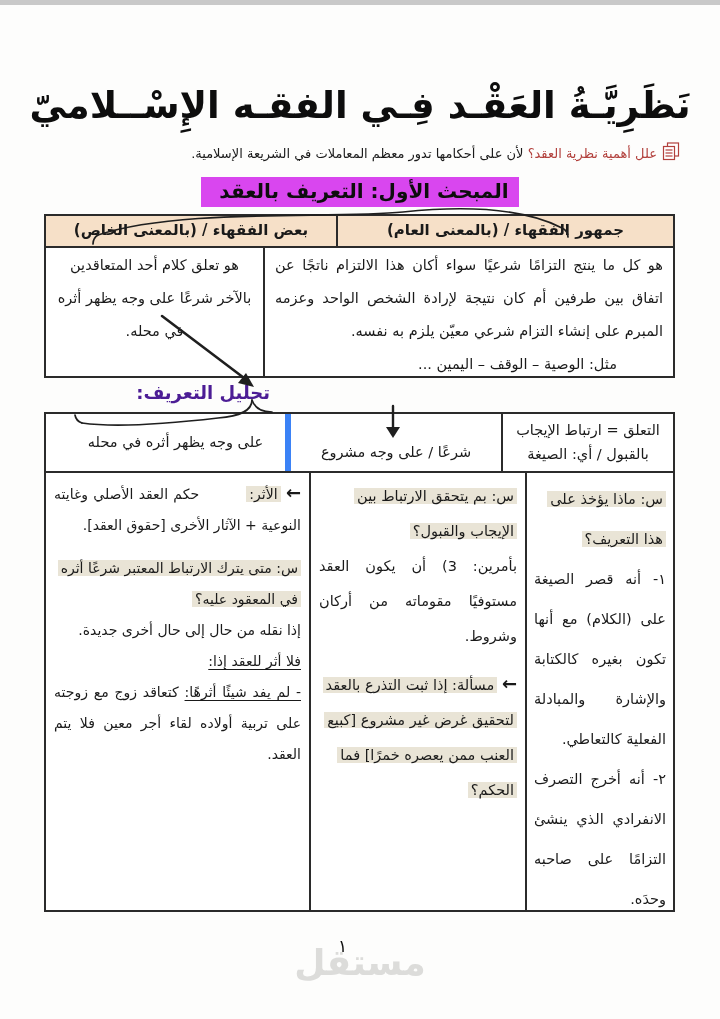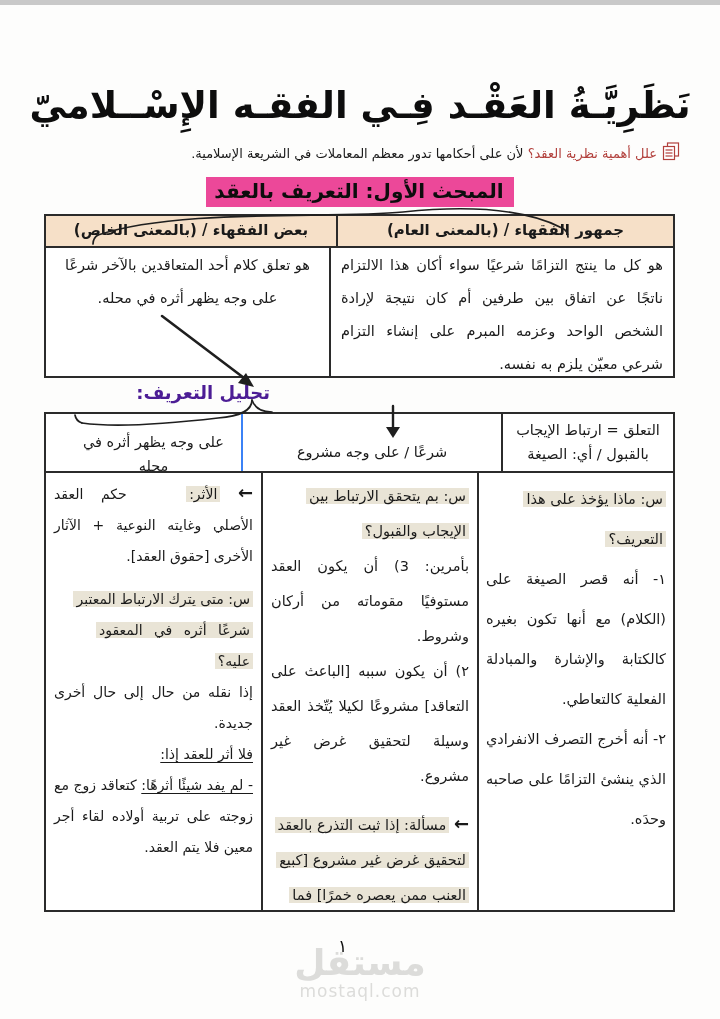--- a/index.html
+++ b/index.html
@@ -18,38 +18,38 @@
   .redline{
     position:absolute;top:142px;right:40px;direction:rtl;white-space:nowrap;
     font-size:13px;color:#1a1a1a;
   }
   .redline .icon{display:inline-block;vertical-align:-3px;margin-left:5px;}
   .redline .red{color:#b2403c;}
   .section{
     position:absolute;top:177px;left:0;width:720px;text-align:center;direction:rtl;
   }
   .section span{
-    display:inline-block;background:#ec4899;padding:2px 10px 4px 8px;
+    display:inline-block;background:#d946ef;padding:2px 10px 4px 18px;
     font-size:20px;font-weight:bold;color:#0d0d0d;
   }
   
   .t1{
     position:absolute;left:44px;top:214px;width:631px;height:164px;
     border:2px solid #2b2b2b;direction:rtl;display:flex;flex-direction:column;
     box-sizing:border-box;background:#fff;
   }
   .t1-head{display:flex;height:30px;background:#f6e0c8;border-bottom:2px solid #2b2b2b;flex:none;}
   .t1-head div{
     font-weight:bold;font-size:15px;line-height:28px;text-align:center;
     box-sizing:border-box;overflow:hidden;
   }
   .t1-head .c-r{width:337px;border-left:2px solid #2b2b2b;}
   .t1-head .c-l{flex:1;}
   .t1-body{display:flex;flex:1;overflow:hidden;}
-  .t1-body .c-r{width:344px;border-left:2px solid #2b2b2b;box-sizing:border-box;padding:1px 10px 0 10px;}
+  .t1-body .c-r{width:410px;border-left:2px solid #2b2b2b;box-sizing:border-box;padding:1px 10px 0 10px;}
   .t1-body .c-l{flex:1;box-sizing:border-box;padding:1px 8px 0 8px;text-align:center;}
   .t1-body p{margin:0;font-size:14.5px;line-height:33px;}
   .t1-body .just{text-align:justify;text-align-last:right;}
   .t1-body .example{text-align:right;padding-right:46px;}
   
   .analysis{
     position:absolute;top:382px;right:450px;direction:rtl;white-space:nowrap;
     font-size:18px;font-weight:bold;color:#4c1d95;
   }
   
@@ -57,24 +57,24 @@
     position:absolute;left:44px;top:412px;width:631px;height:500px;
     border:2px solid #2b2b2b;direction:rtl;display:flex;flex-direction:column;
     box-sizing:border-box;background:#fff;
   }
   .t2-head{display:flex;height:57px;border-bottom:2px solid #2b2b2b;flex:none;padding-left:20px;}
   .t2-head div{
     font-size:14.5px;line-height:24px;text-align:center;box-sizing:border-box;
     padding-top:4px;overflow:hidden;
   }
   .t2-head .c-r{width:172px;border-left:2px solid #2b2b2b;padding:4px 6px 0 6px;}
-  .t2-head .c-m{width:260px;border-left:2px solid #3b82f6;padding-top:26px;}
+  .t2-head .c-m{width:216px;border-left:6px solid #3b82f6;padding-top:26px;}
   .t2-head .c-l{flex:1;padding-top:16px;}
   .t2-body{display:flex;flex:1;overflow:hidden;}
-  .t2-body .c-r{width:196px;border-left:2px solid #2b2b2b;box-sizing:border-box;padding:6px 7px 0 7px;}
+  .t2-body .c-r{width:148px;border-left:2px solid #2b2b2b;box-sizing:border-box;padding:6px 7px 0 7px;}
   .t2-body .c-m{width:216px;border-left:2px solid #2b2b2b;box-sizing:border-box;padding:6px 8px 0 8px;}
   .t2-body .c-l{flex:1;box-sizing:border-box;padding:4px 8px 0 8px;}
   .t2-body p{margin:0;text-align:justify;text-align-last:right;}
   .t2-body .c-r p{font-size:14.5px;line-height:40px;}
   .t2-body .c-m p{font-size:14.5px;line-height:35px;}
   .t2-body .c-l p{font-size:14px;line-height:31px;}
   .gap{height:12px;}
   .hl{background:#e9e4d6;padding:0 3px;-webkit-box-decoration-break:clone;box-decoration-break:clone;margin-left:42px;}
   .ul{text-decoration:underline;text-underline-offset:3px;}
   .arr{font-weight:bold;font-size:18px;}
@@ -139,41 +139,39 @@
 
     <div class="c-r">
       <p><span class="hl">س: ماذا يؤخذ على هذا التعريف؟</span></p>
       <p>١- أنه قصر الصيغة على (الكلام) مع أنها تكون بغيره كالكتابة والإشارة والمبادلة الفعلية كالتعاطي.</p>
       <p>٢- أنه أخرج التصرف الانفرادي الذي ينشئ التزامًا على صاحبه وحدَه.</p>
     </div>
 
     <div class="c-m">
       <p><span class="hl">س: بم يتحقق الارتباط بين الإيجاب والقبول؟</span></p>
       <p>بأمرين: 3) أن يكون العقد مستوفيًا مقوماته من أركان وشروط.</p>
-      <p>٢) أن يكون سببه [الباعث على التعاقد] مشروعًا لكيلا يُتّخذ العقد وسيلة لتحقيق غرض غير مشروع.</p>
       <div class="gap"></div>
       <p><span class="arr">←</span> <span class="hl">مسألة: إذا ثبت التذرع بالعقد لتحقيق غرض غير مشروع [كبيع العنب ممن يعصره خمرًا] فما الحكم؟</span></p>
 
     </div>
 
     <div class="c-l">
       <p><span class="arr">←</span> <span class="hl">الأثر:</span><span> حكم العقد الأصلي وغايته النوعية + الآثار الأخرى [حقوق العقد].</span></p>
       <div class="gap"></div>
       <p><span class="hl">س: متى يترك الارتباط المعتبر شرعًا أثره في المعقود عليه؟</span></p>
       <p>إذا نقله من حال إلى حال أخرى جديدة.</p>
       <p><span class="ul">فلا أثر للعقد إذا:</span></p>
       <p><span class="ul">- لم يفد شيئًا أثرهًا:</span><span> كتعاقد زوج مع زوجته على تربية أولاده لقاء أجر معين فلا يتم العقد.</span></p>
     </div>
 
   </div>
 </div>
 
 <div class="watermark">
   <div class="wm-ar">مستقل</div>
-  <div class="wm-en">mostaql.com</div>
 </div>
 <div class="pagenum">١</div>
 
 <svg class="overlay" viewBox="0 0 720 1019">
   <g fill="none" stroke="#1f1f1f" stroke-width="1.7" stroke-linecap="round">
 
     <path d="M 98,235 C 180,208 330,219 403,212 C 470,205 525,209 562,228"></path>
     <path d="M 98,235 q -5,3 -5,9"></path>
     <path d="M 562,228 q 6,3 6,9"></path>
 

